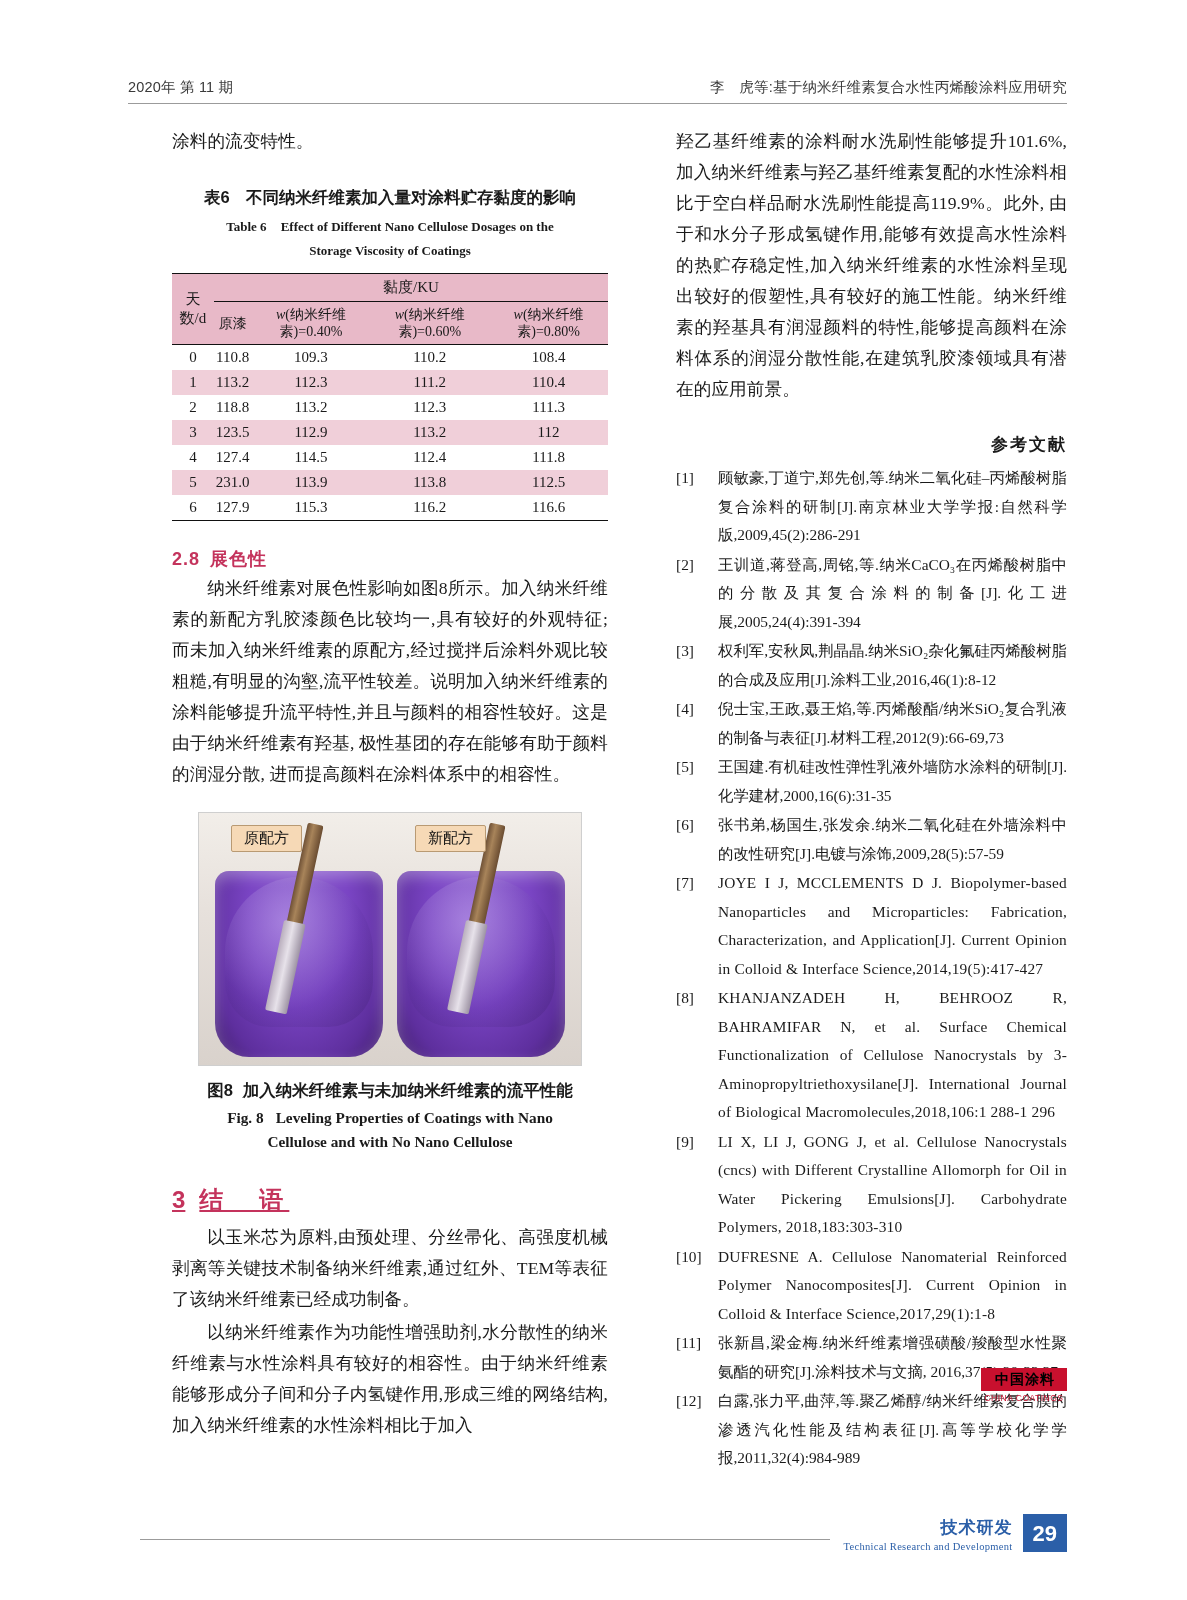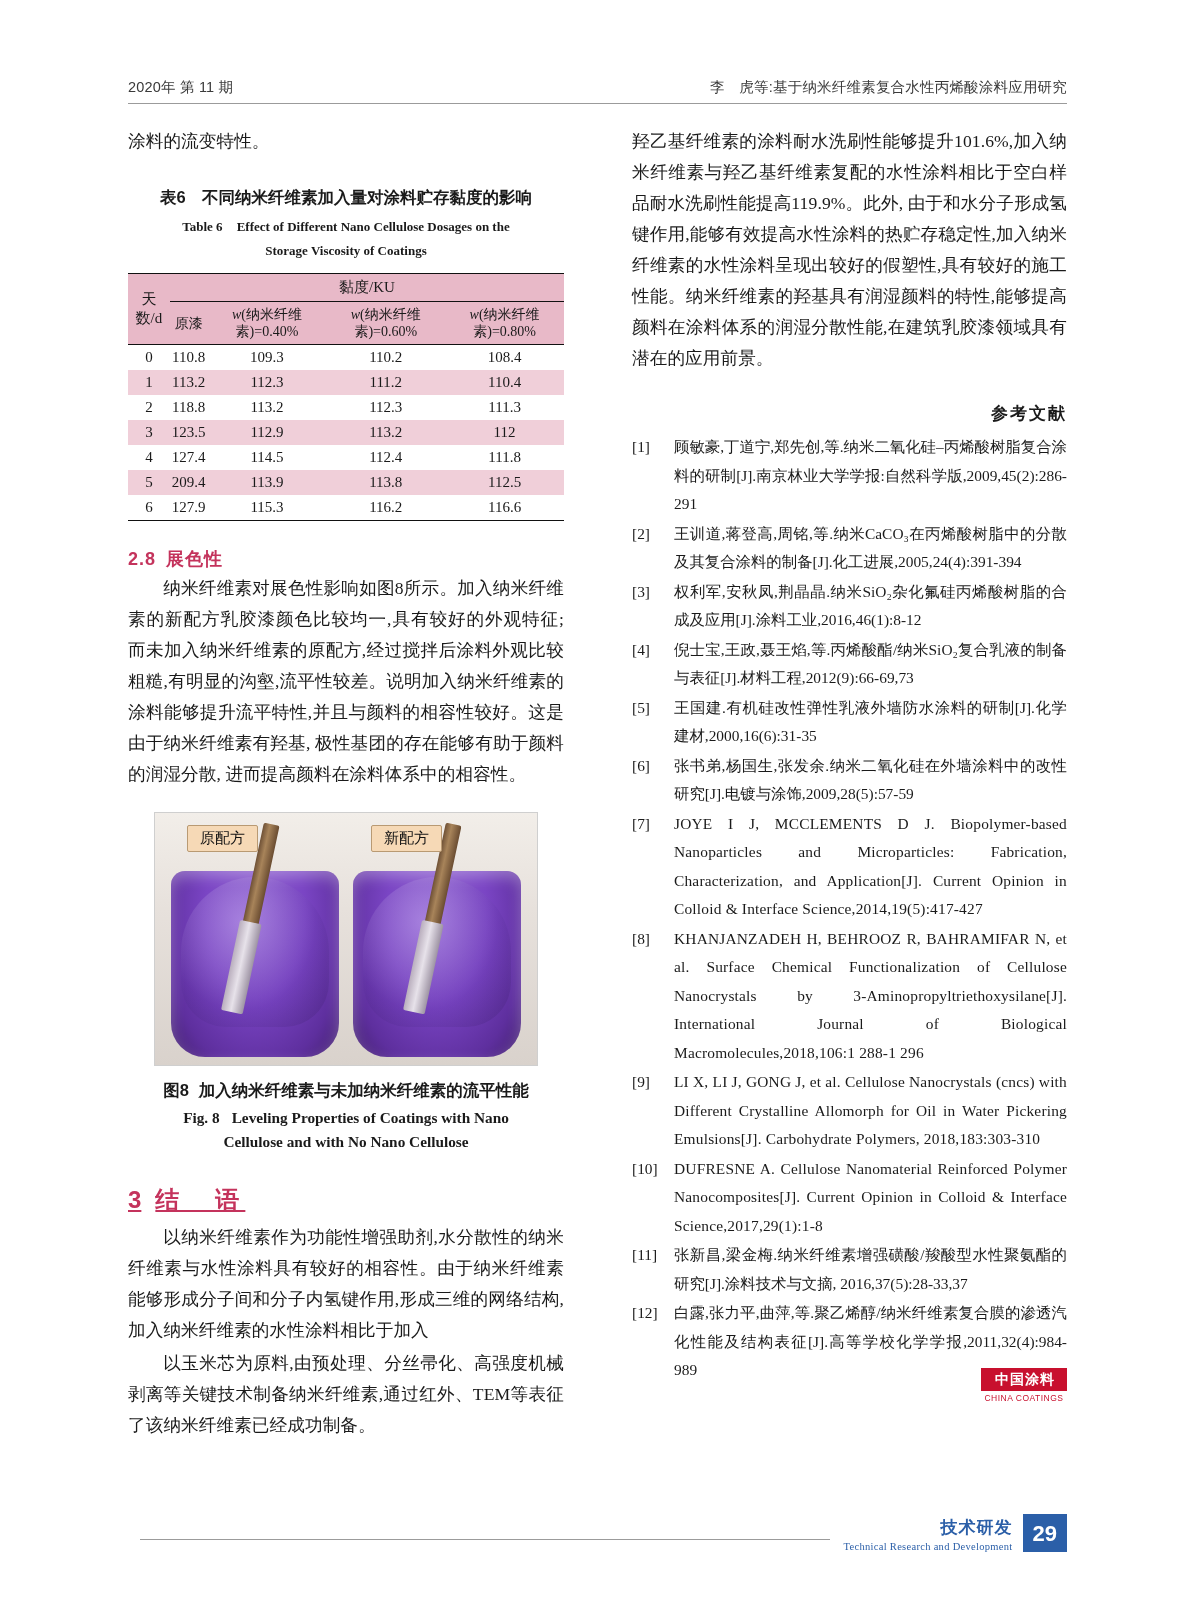--- a/index.html
+++ b/index.html
@@ -25,20 +25,21 @@
     border-bottom:1px solid #9b9b9b;
     letter-spacing:0.2px;
   }
   .runhead .left{font-family:"Liberation Sans","DejaVu Sans",sans-serif;}
   .runhead .right{font-family:"Liberation Sans","DejaVu Sans",sans-serif;}
   
   .cols{
     display:flex;
     gap:68px;
     margin-top:22px;
+    margin-left:44px;
   }
   .col{width:440px;}
   p.body{
     margin:0 0 2px 0;
     font-size:17.6px;
     line-height:31px;
     text-align:justify;
     text-justify:inter-ideograph;
     letter-spacing:0.1px;
   }
@@ -180,21 +181,21 @@
   }
   .ref .no{width:42px;flex:0 0 42px;}
   .ref .txt{flex:1;text-align:justify;text-justify:inter-ideograph;}
   .ref .txt.en{font-family:"Liberation Serif","DejaVu Serif",serif;letter-spacing:0.2px;}
   
   .logo{
     position:absolute;right:120px;top:1368px;
     width:86px;text-align:center;
   }
   .logo .badge{
-    background:#c8102e;color:#ffffff;
+    background:#c8102e;color:#000000;
     font-family:"Liberation Sans","DejaVu Sans",sans-serif;
     font-size:14px;font-weight:bold;
     padding:3px 6px 2px 8px;
     letter-spacing:1px;
     display:block;
   }
   .logo .sub{
     font-size:8.5px;color:#c8102e;
     font-family:"Liberation Sans","DejaVu Sans",sans-serif;
     letter-spacing:0.5px;margin-top:2px;
@@ -293,21 +294,21 @@
           </tr>
           <tr class="even">
             <td>4</td>
             <td>127.4</td>
             <td>114.5</td>
             <td>112.4</td>
             <td>111.8</td>
           </tr>
           <tr class="odd">
             <td>5</td>
-            <td>209.4</td>
+            <td>231.0</td>
             <td>113.9</td>
             <td>113.8</td>
             <td>112.5</td>
           </tr>
           <tr class="even">
             <td class="tb-bot">6</td>
             <td class="tb-bot">127.9</td>
             <td class="tb-bot">115.3</td>
             <td class="tb-bot">116.2</td>
             <td class="tb-bot">116.6</td>
@@ -334,22 +335,22 @@
         </div>
         <div class="fig-cap-en">
           <span class="lbl">Fig. 8</span><span>Leveling Properties of Coatings with Nano</span><br>
           <span>Cellulose and with No Nano Cellulose</span>
         </div>
       </div>
 
       <h2 class="sec-big">
         <span class="num">3</span><span>结　语</span>
       </h2>
+      <p class="body indent">以玉米芯为原料,由预处理、分丝帚化、高强度机械剥离等关键技术制备纳米纤维素,通过红外、TEM等表征了该纳米纤维素已经成功制备。</p>
       <p class="body indent">以纳米纤维素作为功能性增强助剂,水分散性的纳米纤维素与水性涂料具有较好的相容性。由于纳米纤维素能够形成分子间和分子内氢键作用,形成三维的网络结构,加入纳米纤维素的水性涂料相比于加入</p>
-      <p class="body indent">以玉米芯为原料,由预处理、分丝帚化、高强度机械剥离等关键技术制备纳米纤维素,通过红外、TEM等表征了该纳米纤维素已经成功制备。</p>
     </div>
 
     <div class="col">
       <p class="body">羟乙基纤维素的涂料耐水洗刷性能够提升101.6%,加入纳米纤维素与羟乙基纤维素复配的水性涂料相比于空白样品耐水洗刷性能提高119.9%。此外, 由于和水分子形成氢键作用,能够有效提高水性涂料的热贮存稳定性,加入纳米纤维素的水性涂料呈现出较好的假塑性,具有较好的施工性能。纳米纤维素的羟基具有润湿颜料的特性,能够提高颜料在涂料体系的润湿分散性能,在建筑乳胶漆领域具有潜在的应用前景。</p>
 
       <h4 class="refhead">参考文献</h4>
 
       <div class="ref">
         <div class="no">[1]</div>
         <div class="txt">顾敏豪,丁道宁,郑先创,等.纳米二氧化硅–丙烯酸树脂复合涂料的研制[J].南京林业大学学报:自然科学版,2009,45(2):286-291</div>

